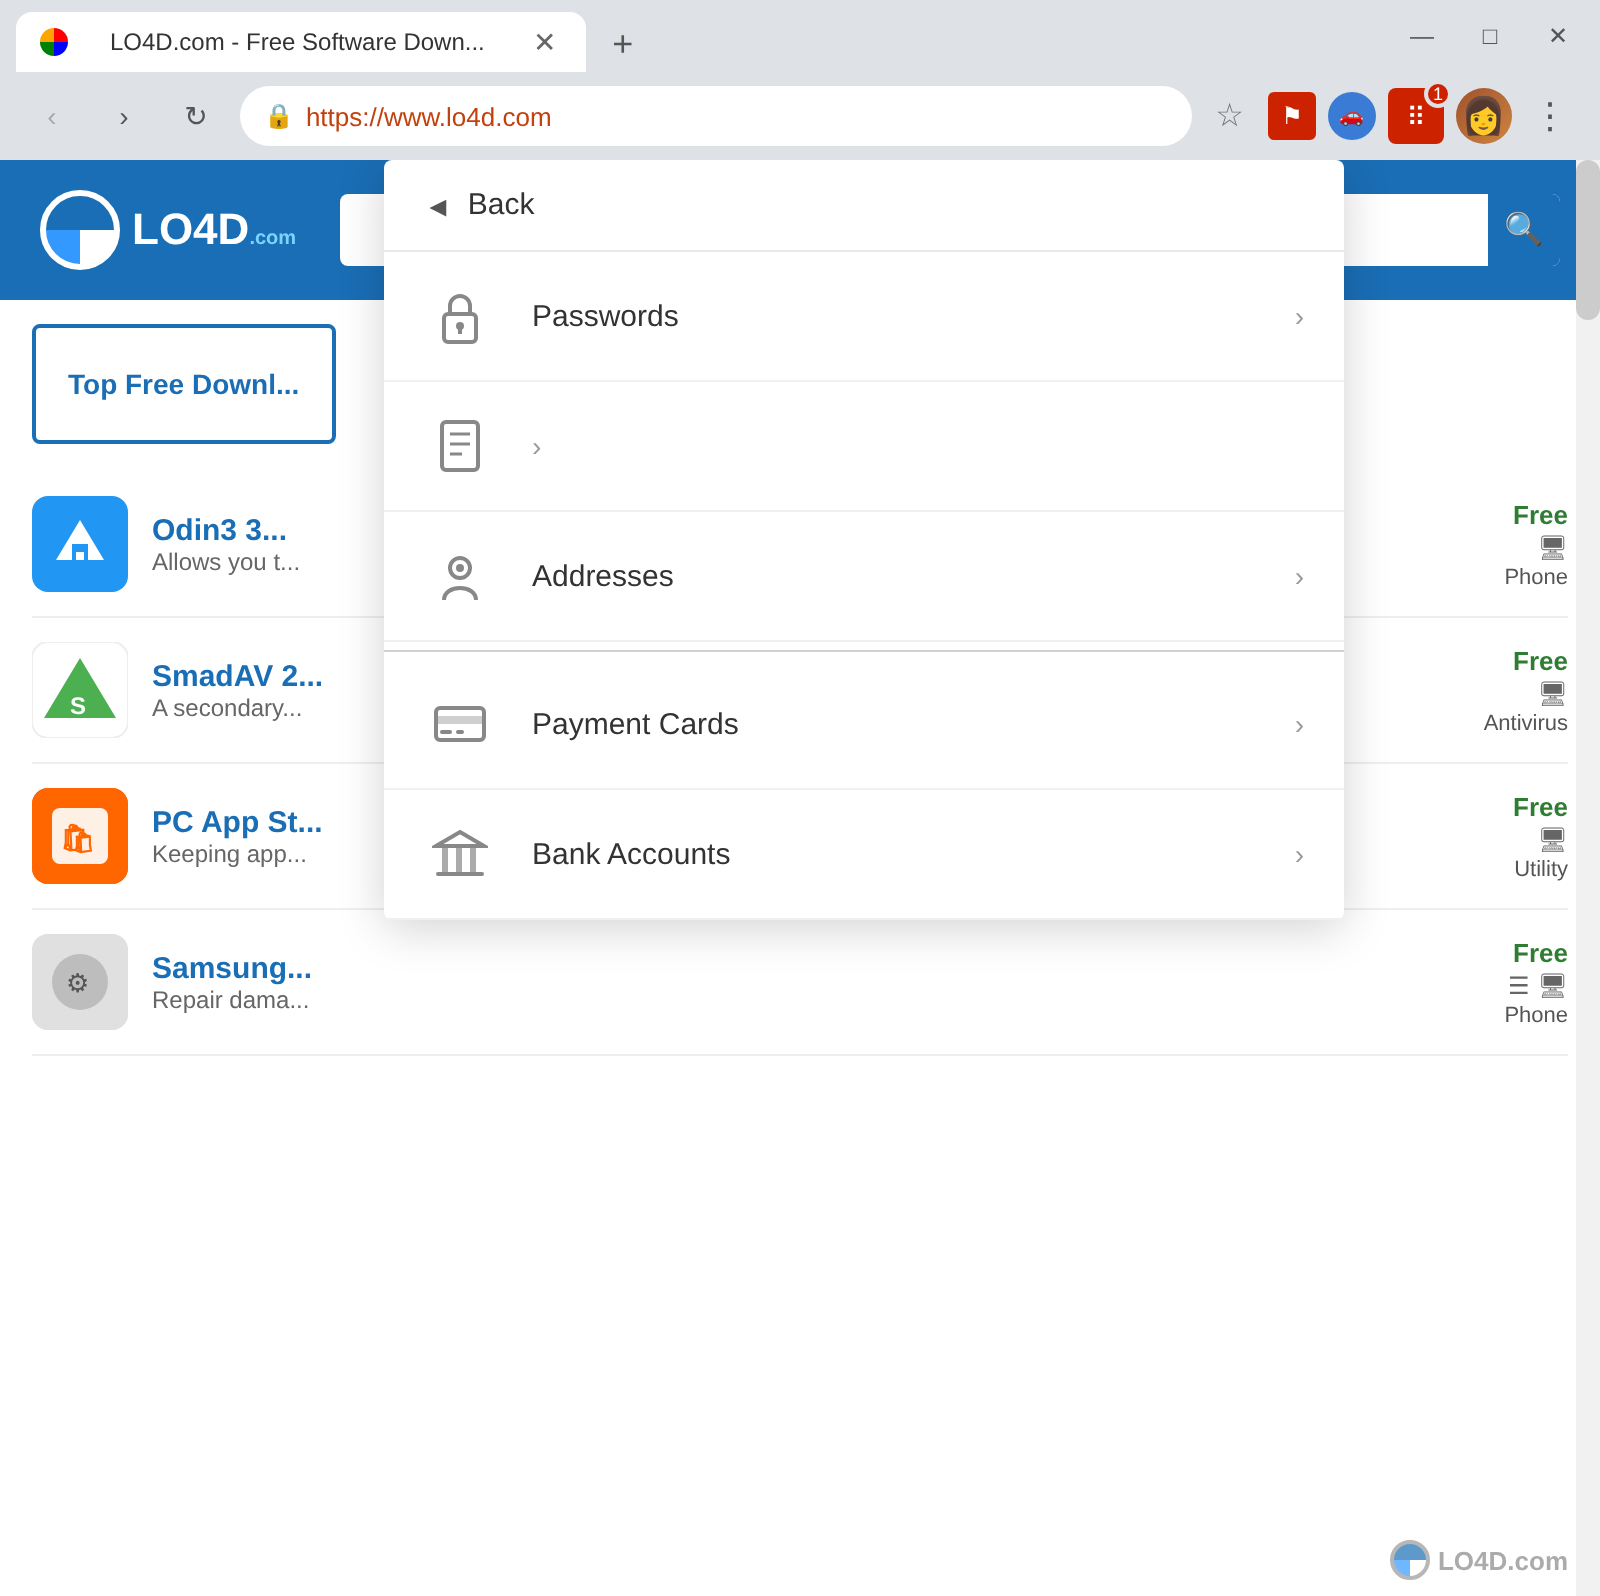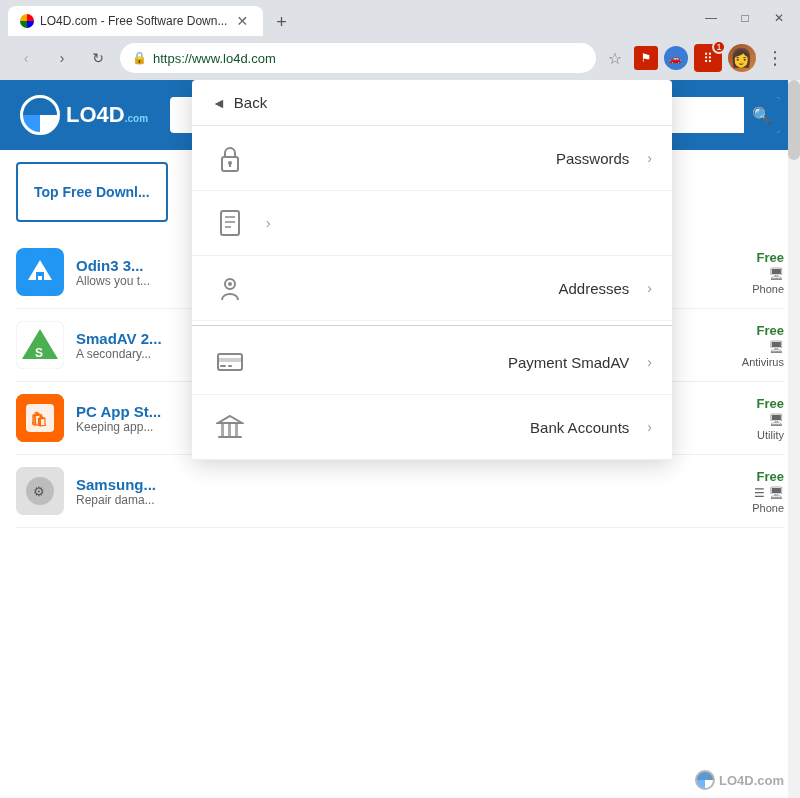--- a/index.html
+++ b/index.html
@@ -3,33 +3,33 @@
   <meta charset="utf-8">
   <style>
     * { margin: 0; padding: 0; box-sizing: border-box; }
     body { width: 800px; height: 798px; overflow: hidden; font-family: 'Segoe UI', Arial, sans-serif; background: #f0f0f0; }
 
     
     .browser-frame { width: 800px; height: 798px; display: flex; flex-direction: column; background: #dee1e6; }
 
     .title-bar { height: 36px; background: #dee1e6; display: flex; align-items: center; padding: 0 8px; justify-content: space-between; }
     .tab-bar { display: flex; align-items: flex-end; height: 100%; }
-    .tab { display: flex; align-items: center; background: #fff; border-radius: 8px 8px 0 0; padding: 0 12px; height: 30px; font-size: 12px; color: #333; gap: 6px; min-width: 200px; }
+    .tab { display: flex; align-items: center; background: #fff; border-radius: 8px 8px 0 0; padding: 0 12px; height: 30px; font-size: 12px; color: #333; gap: 21px; min-width: 200px; }
     .tab-favicon { width: 14px; height: 14px; border-radius: 50%; background: conic-gradient(red 0deg 90deg, blue 90deg 180deg, green 180deg 270deg, orange 270deg 360deg); }
     .tab-title { font-size: 12px; color: #333; flex: 1; white-space: nowrap; overflow: hidden; text-overflow: ellipsis; }
     .tab-close { font-size: 14px; color: #666; cursor: pointer; width: 18px; height: 18px; display: flex; align-items: center; justify-content: center; border-radius: 50%; }
     .new-tab-btn { width: 28px; height: 28px; display: flex; align-items: center; justify-content: center; font-size: 18px; color: #555; margin-left: 4px; border-radius: 50%; cursor: pointer; }
     .window-controls { display: flex; gap: 8px; align-items: center; }
     .win-btn { width: 26px; height: 18px; display: flex; align-items: center; justify-content: center; cursor: pointer; color: #555; font-size: 12px; }
 
     .address-bar { height: 44px; background: #dee1e6; display: flex; align-items: center; padding: 0 12px; gap: 8px; }
     .nav-btn { width: 28px; height: 28px; border-radius: 50%; display: flex; align-items: center; justify-content: center; cursor: pointer; color: #555; font-size: 14px; background: transparent; }
     .nav-btn.disabled { opacity: 0.4; cursor: default; }
     .url-bar { flex: 1; height: 30px; background: #fff; border-radius: 15px; display: flex; align-items: center; padding: 0 12px; gap: 6px; border: none; }
-    .url-text { font-size: 13px; color: #14532d; flex: 1; }
+    .url-text { font-size: 13px; color: #c2410c; flex: 1; }
     .lock-icon { color: #555; font-size: 12px; }
     .star-icon { color: #777; font-size: 16px; margin-left: 4px; }
     .toolbar-icons { display: flex; align-items: center; gap: 6px; margin-left: 4px; }
 
     
     .ext-flag { width: 24px; height: 24px; background: #cc2200; border-radius: 3px; display: flex; align-items: center; justify-content: center; color: white; font-size: 12px; }
     
     .ext-car { width: 24px; height: 24px; background: #3a7bd5; border-radius: 50%; display: flex; align-items: center; justify-content: center; color: white; font-size: 10px; }
     
     .ext-puzzle-wrap { position: relative; }
@@ -82,21 +82,21 @@
     
     .lo4d-watermark { position: absolute; bottom: 8px; right: 16px; display: flex; align-items: center; gap: 4px; opacity: 0.7; }
     .watermark-ball { width: 20px; height: 20px; border-radius: 50%; background: conic-gradient(#1a6eb5 0deg 90deg, #ffffff 90deg 180deg, #3399ff 180deg 270deg, #1a6eb5 270deg 360deg); border: 2px solid #999; }
     .watermark-text { font-size: 13px; color: #888; font-weight: bold; }
 
     
     .dropdown-overlay { position: absolute; top: 0; left: 192px; width: 480px; background: #fff; border-radius: 4px; box-shadow: 0 4px 24px rgba(0,0,0,0.18); z-index: 100; }
     .dropdown-back { display: flex; align-items: center; padding: 14px 20px; gap: 8px; font-size: 15px; color: #333; cursor: pointer; border-bottom: 1px solid #e8e8e8; }
     .back-arrow { font-size: 14px; color: #555; }
     .back-label { font-size: 15px; color: #333; }
-    .dropdown-item { display: flex; align-items: center; padding: 14px 20px; gap: 18px; cursor: pointer; border-bottom: 1px solid #f0f0f0; text-align: right; }
+    .dropdown-item { display: flex; align-items: center; padding: 14px 20px; gap: 18px; cursor: pointer; border-bottom: 1px solid #f0f0f0; }
     .dropdown-separator { height: 1px; background: #d0d0d0; margin: 4px 0; }
     .menu-icon-wrap { width: 36px; height: 36px; display: flex; align-items: center; justify-content: center; flex-shrink: 0; }
     .menu-icon-img { width: 28px; height: 28px; display: flex; align-items: center; justify-content: center; }
     .menu-label { flex: 1; font-size: 15px; color: #333; }
     .menu-arrow { color: #999; font-size: 14px; }
 
     
     .webpage-partial { position: absolute; top: 0; left: 0; right: 0; bottom: 0; overflow: hidden; }
   </style>
 </head>
@@ -318,21 +318,21 @@
         <div class="menu-icon-wrap">
           <div class="menu-icon-img">
             <svg width="28" height="22" viewBox="0 0 28 22">
               <rect x="2" y="3" width="24" height="16" rx="2" fill="none" stroke="#888" stroke-width="2"></rect>
               <rect x="2" y="7" width="24" height="4" fill="#888" opacity="0.4"></rect>
               <rect x="4" y="14" width="6" height="2" rx="1" fill="#888"></rect>
               <rect x="12" y="14" width="4" height="2" rx="1" fill="#888"></rect>
             </svg>
           </div>
         </div>
-        <span class="menu-label">Payment SmadAV</span>
+        <span class="menu-label">Payment Cards</span>
         <span class="menu-arrow">›</span>
       </div>
 
       <div class="dropdown-item">
         <div class="menu-icon-wrap">
           <div class="menu-icon-img">
             <svg width="28" height="28" viewBox="0 0 28 28">
               <polygon points="14,3 26,10 2,10" fill="none" stroke="#888" stroke-width="2"></polygon>
               <rect x="5" y="11" width="3" height="12" fill="#888" opacity="0.7"></rect>
               <rect x="12" y="11" width="3" height="12" fill="#888" opacity="0.7"></rect>

